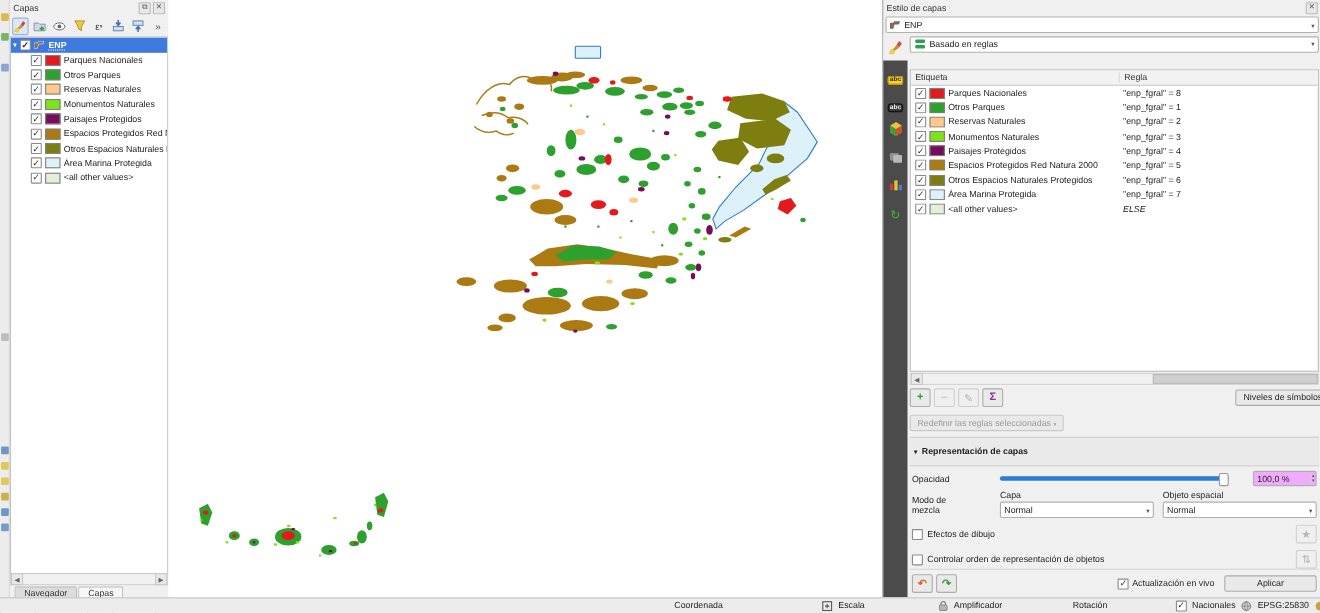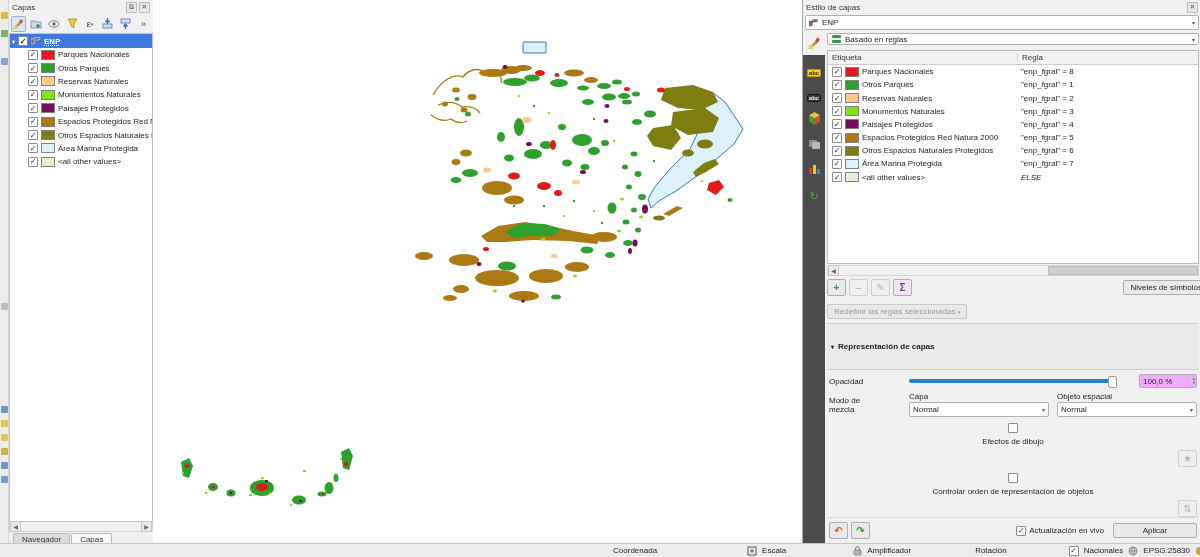--- a/index.html
+++ b/index.html
@@ -59,31 +59,31 @@
   .rt-row{display:flex;height:13.2px;align-items:center;}
   .rt-row .cell1{width:50%;display:flex;align-items:center;gap:3px;padding-left:4px;overflow:hidden;white-space:nowrap;}
   .rt-row .cell2{flex:1;padding-left:4px;white-space:nowrap;overflow:hidden;}
   .hscroll{height:9px;display:flex;align-items:center;background:#f0f0f0;border:1px solid #d5d5d5;margin-top:1px;}
   .hthumb{height:7px;background:#cfcfcf;border:1px solid #bbb;width:40%;margin-left:auto;}
   .btnrow{display:flex;align-items:center;gap:3px;padding:3px 0;}
   .sqbtn{width:17px;height:15px;border:1px solid #adadad;background:#e9e9e9;border-radius:2px;display:flex;align-items:center;justify-content:center;font-size:10px;}
   .sqbtn.dis{color:#b5b5b5;border-color:#cfcfcf;background:#efefef;}
   .pushbtn{border:1px solid #adadad;background:#e9e9e9;border-radius:2px;font-size:8px;padding:2px 6px;color:#222;white-space:nowrap;}
   .pushbtn.dis{color:#9a9a9a;border-color:#c9c9c9;}
-  .sect{border-top:1px solid #cfcfcf;border-bottom:1px solid #cfcfcf;background:#eaeaea;font-size:8px;font-weight:bold;padding:18px 4px;display:flex;gap:4px;align-items:center;margin-top:2px;}
+  .sect{border-top:1px solid #cfcfcf;border-bottom:1px solid #cfcfcf;background:#eaeaea;font-size:8px;font-weight:bold;padding:8px 4px;display:flex;gap:4px;align-items:center;margin-top:2px;}
   .formrow{display:flex;align-items:center;font-size:8px;padding:4px 2px 0 2px;gap:22px;}
   .flabel{width:58px;min-width:58px;color:#222;}
   .slider{flex:1;height:12px;display:flex;align-items:center;}
   .strack{flex:1;height:4px;background:#2d7dd2;border-radius:2px;position:relative;}
   .shandle{position:absolute;right:0;top:-3px;width:7px;height:10px;background:#fdfdfd;border:1px solid #999;border-radius:2px;}
   .spin{background:#f0abfc;border:1px solid #b0b0b0;border-radius:2px;height:12px;display:flex;align-items:center;font-size:8px;}
   .spin .val{padding:0 3px;flex:1;text-align:left;}
   .spin .arrows{display:flex;flex-direction:column;font-size:4.5px;line-height:4px;color:#555;border-left:1px solid #d0d0d0;padding:0 1px;}
   .collabel{font-size:8px;color:#222;margin-bottom:1px;}
-  .chkrow{display:flex;align-items:center;gap:4px;font-size:8px;padding:6px 2px 0 2px;flex-direction:column;}
+  .chkrow{display:flex;align-items:center;gap:4px;font-size:8px;padding:6px 2px 0 2px;}
   .rightbtn{margin-left:auto;}
   #sp-footer{display:flex;align-items:center;gap:3px;padding:4px 2px;margin-top:auto;border-top:1px solid #d8d8d8;font-size:8px;}
   
   #status-bar{left:0;top:543px;width:1200px;height:14px;background:#ececec;border-top:1px solid #c6c6c6;display:flex;align-items:center;justify-content:flex-end;font-size:8px;gap:5px;padding-right:0;overflow:hidden;box-sizing:border-box;}
   .sb-box{background:#fff;border:1px solid #b5b5b5;border-radius:1px;height:10px;display:flex;align-items:center;padding:0 3px;margin-top:34px;}
   .sb-label{color:#222;}
   .sb-icon{width:10px;height:10px;display:flex;align-items:center;justify-content:center;}
 </style>
 </head>
 <body>
@@ -430,21 +430,21 @@
           <svg width="13" height="12" viewBox="0 0 13 12">
               <rect x="1" y="5" width="3" height="6" fill="#d23b3b"></rect>
               <rect x="5" y="2" width="3" height="9" fill="#e8c43c"></rect>
               <rect x="9" y="6" width="3" height="5" fill="#4a7ec2"></rect>
             </svg>
         </div>
         <div><span class="hist">↻</span></div>
       </div>
     </div>
     <div id="sp-content">
-      <div class="combo" style="height:15px;margin-bottom:5px;">
+      <div class="combo" style="height:15px;margin-bottom:15px;">
         <svg width="11" height="10" viewBox="0 0 11 10">
             <rect x="1" y="1" width="9" height="3" rx="1" fill="#2f9e4f"></rect>
             <rect x="1" y="6" width="9" height="3" rx="1" fill="#2f9e4f"></rect>
           </svg>
         <span>Basado en reglas</span>
         <span class="sp"></span>
           <span class="arr">▾</span>
       </div>
       <div class="rules-table">
         <div class="rt-head">

